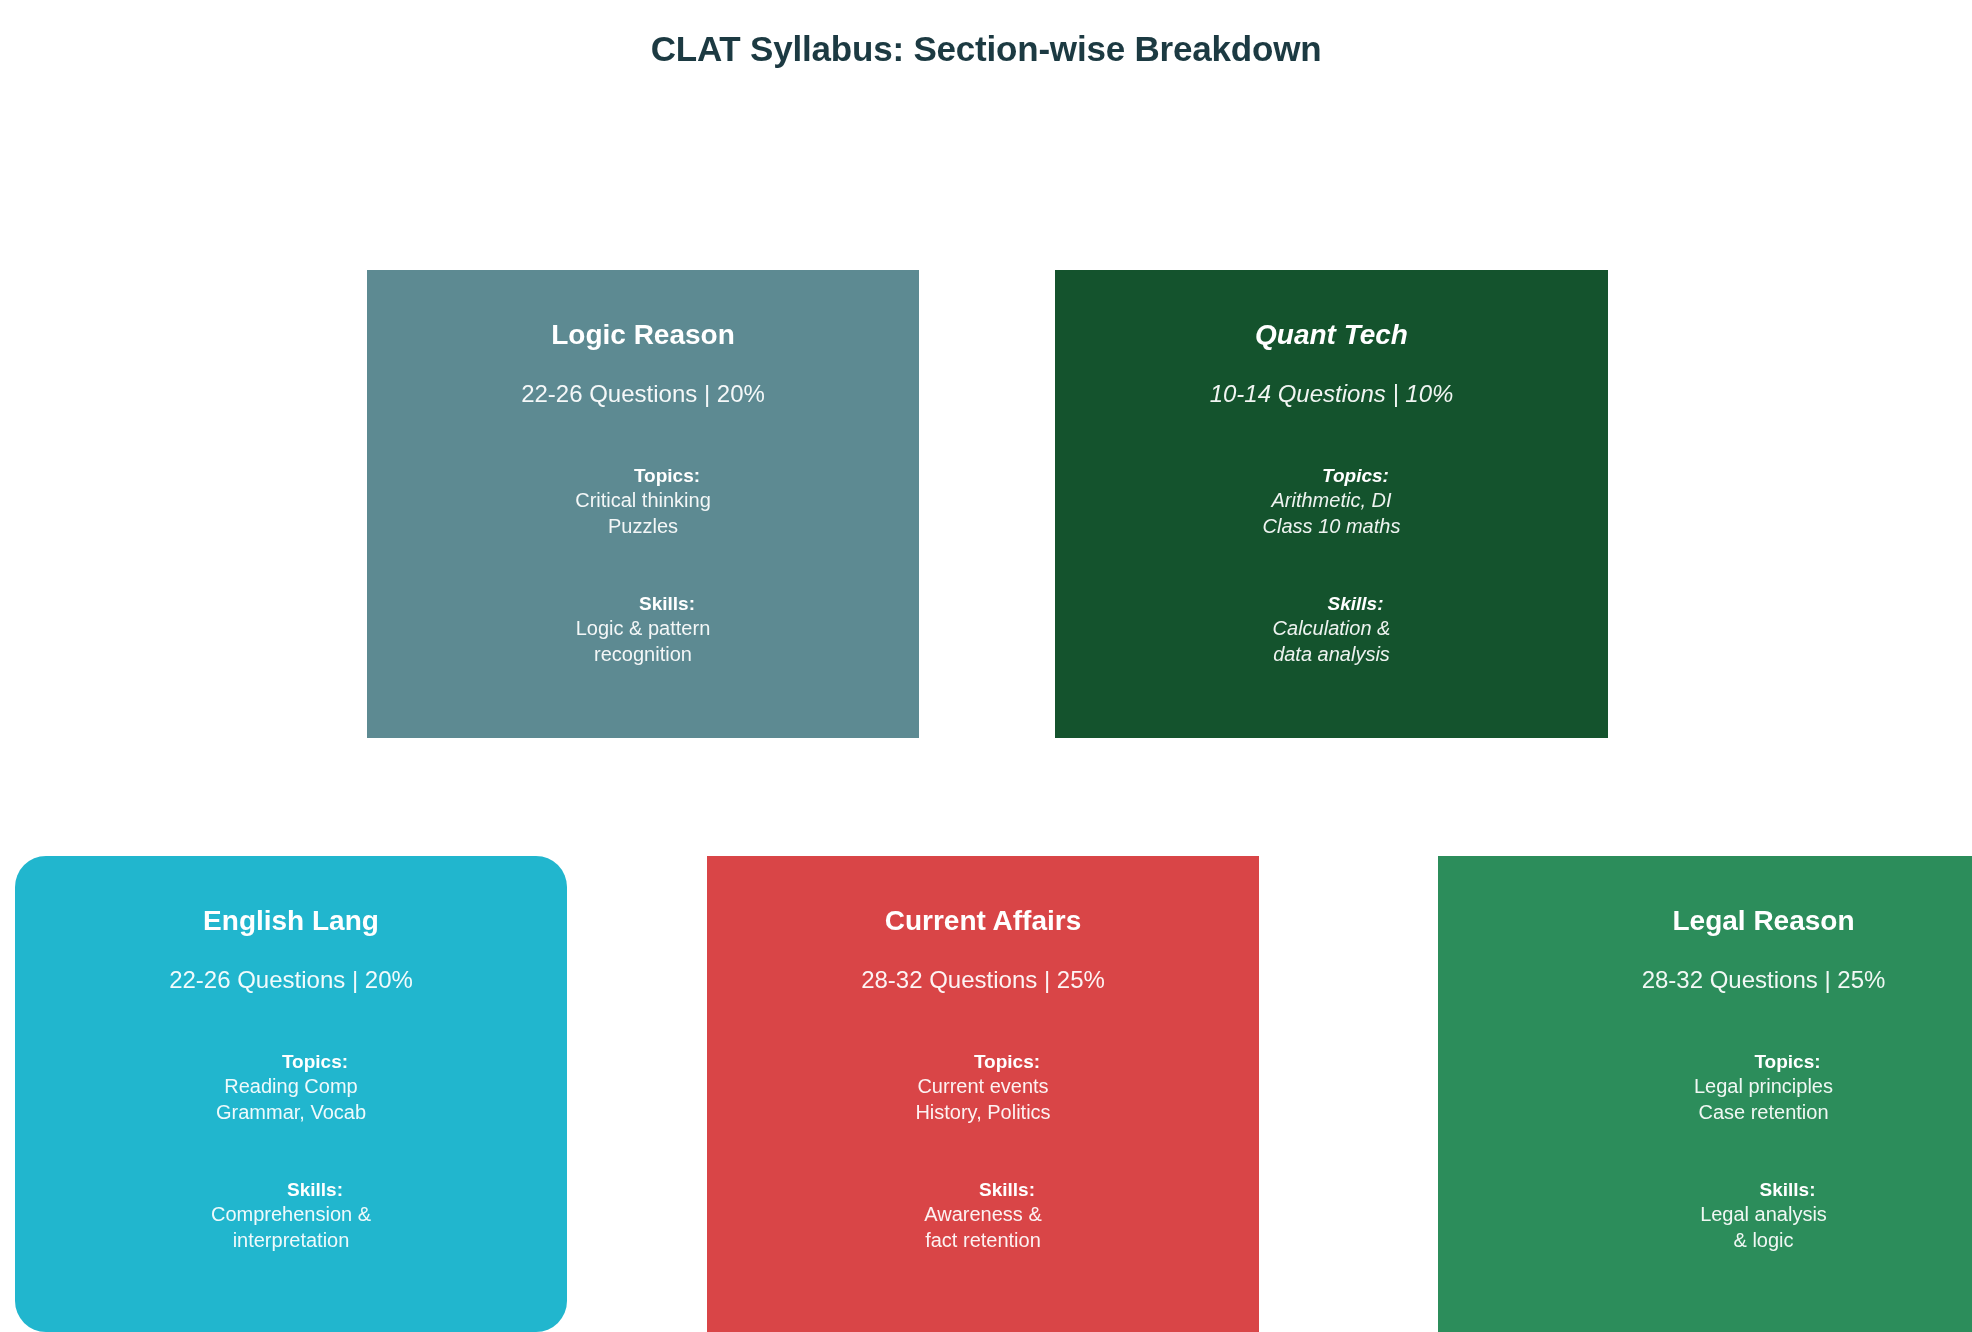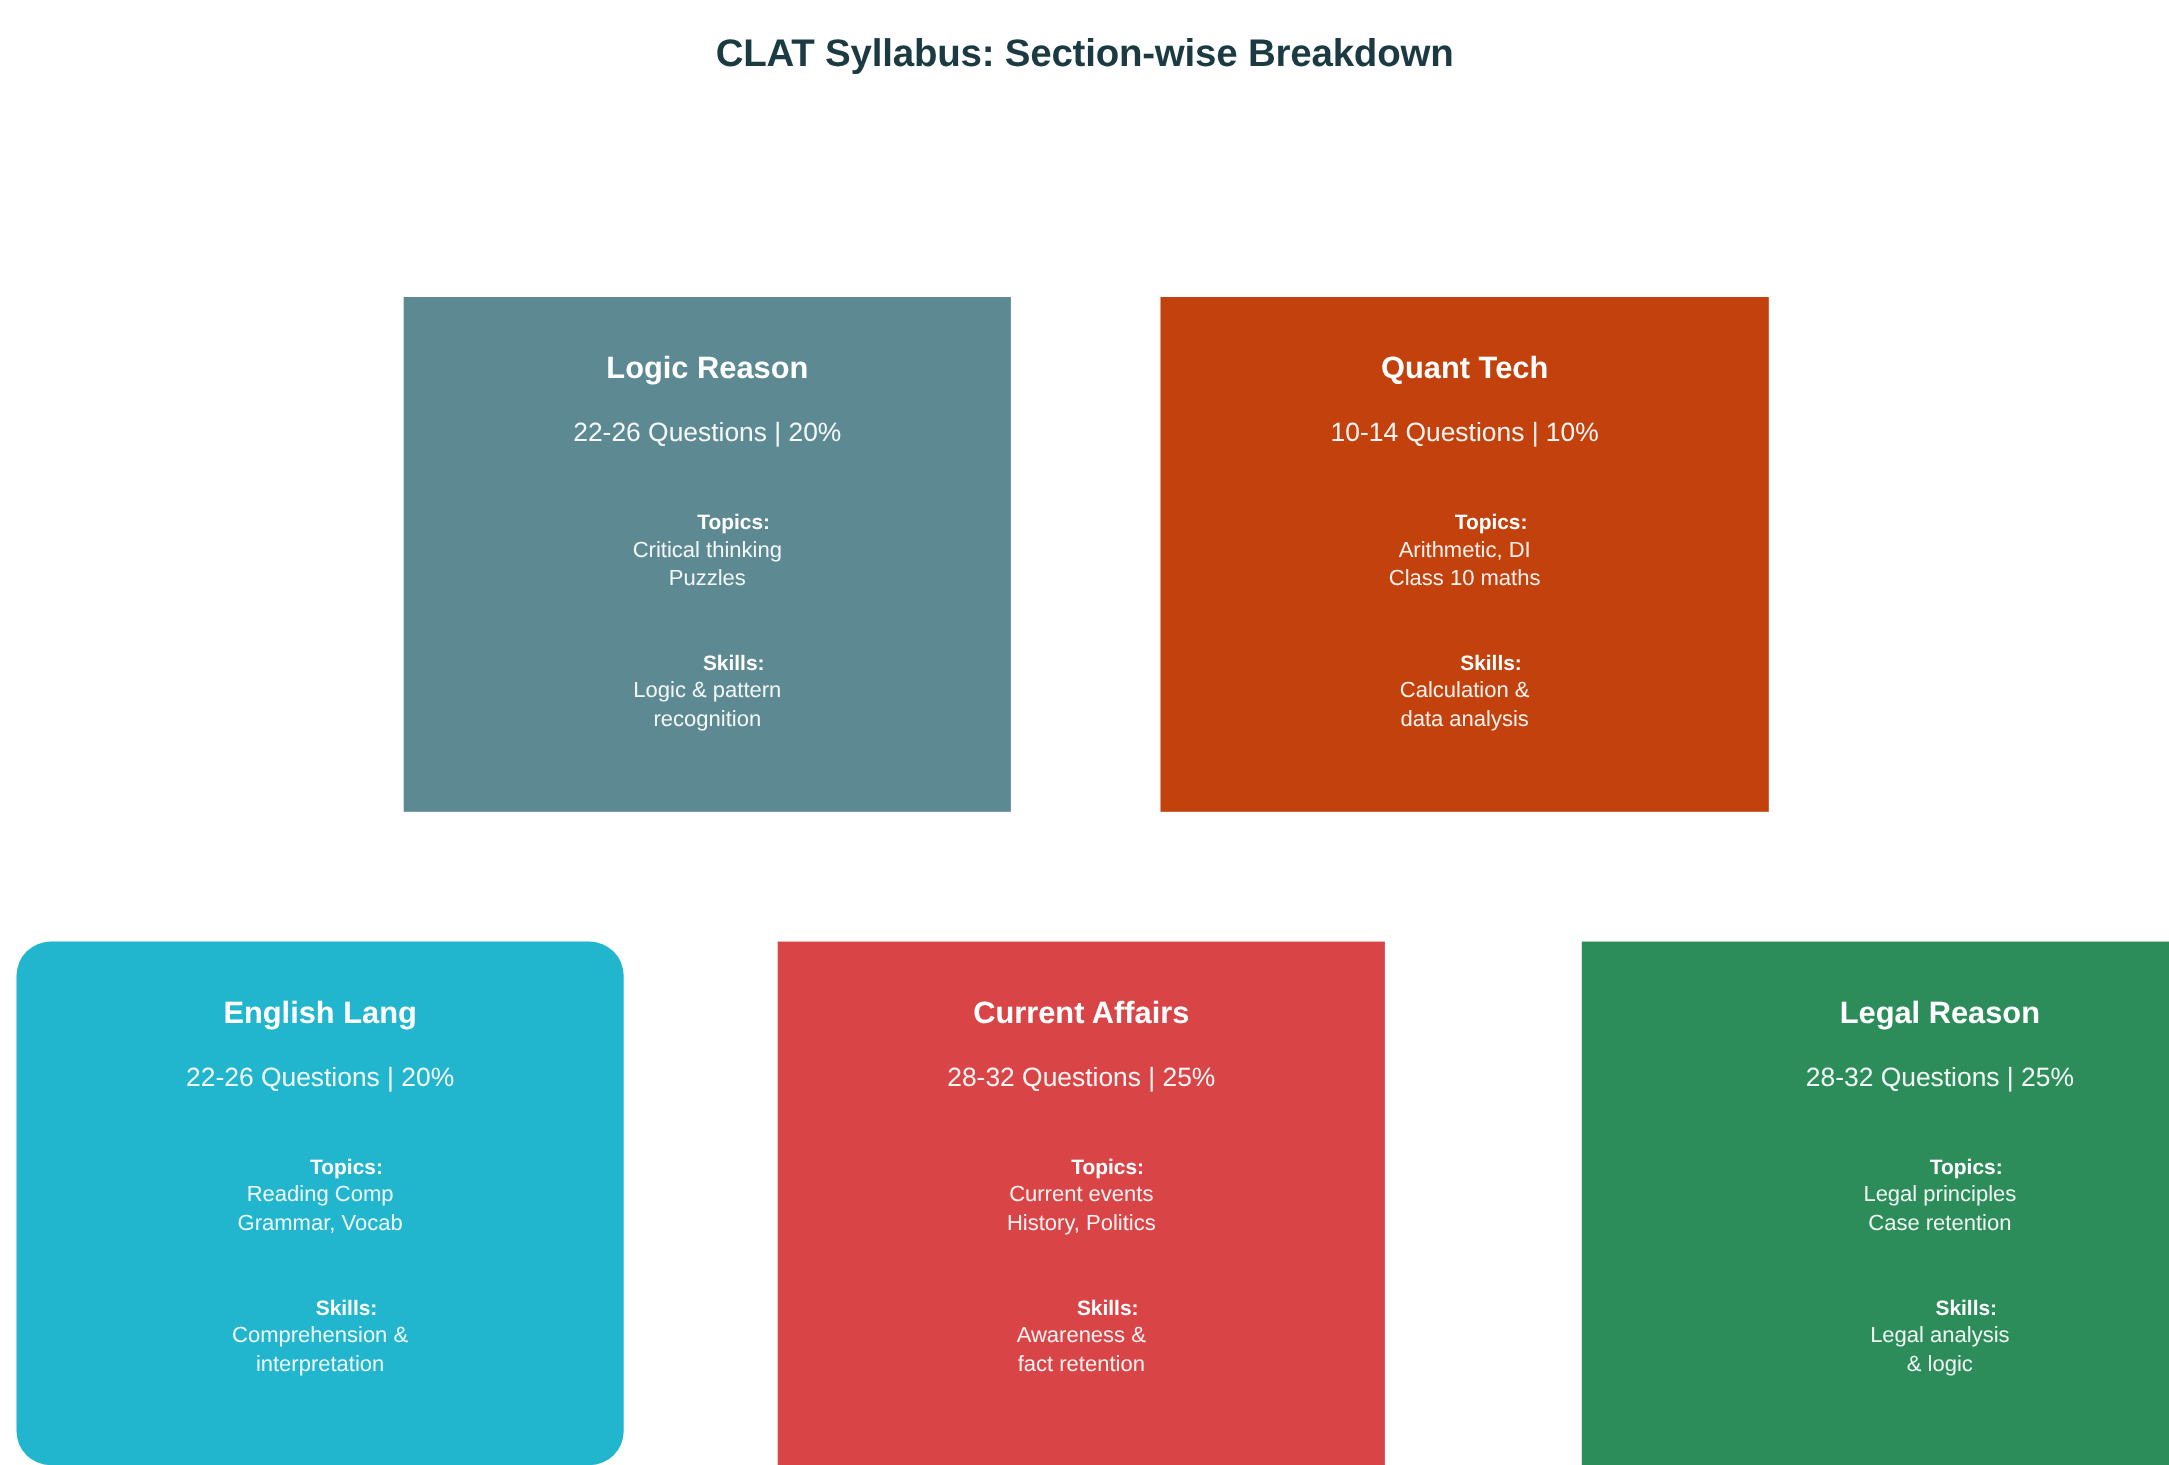--- a/index.html
+++ b/index.html
@@ -105,21 +105,21 @@
     <div class="section-line">Critical thinking</div>
     <div class="section-line">Puzzles</div>
   </div>
   <div class="section skills">
     <div class="section-label">Skills:</div>
     <div class="section-line">Logic &amp; pattern</div>
     <div class="section-line">recognition</div>
   </div>
 </div>
 
-<div class="card" id="card-quant-tech" style="background-color: #c2410c;">
+<div class="card" id="card-quant-tech" style="background-color: #14532d; font-style: italic;">
   <div class="card-title">Quant Tech</div>
   <div class="card-meta">10-14 Questions | 10%</div>
   <div class="section topics">
     <div class="section-label">Topics:</div>
     <div class="section-line">Arithmetic, DI</div>
     <div class="section-line">Class 10 maths</div>
   </div>
   <div class="section skills">
     <div class="section-label">Skills:</div>
     <div class="section-line">Calculation &amp;</div>

